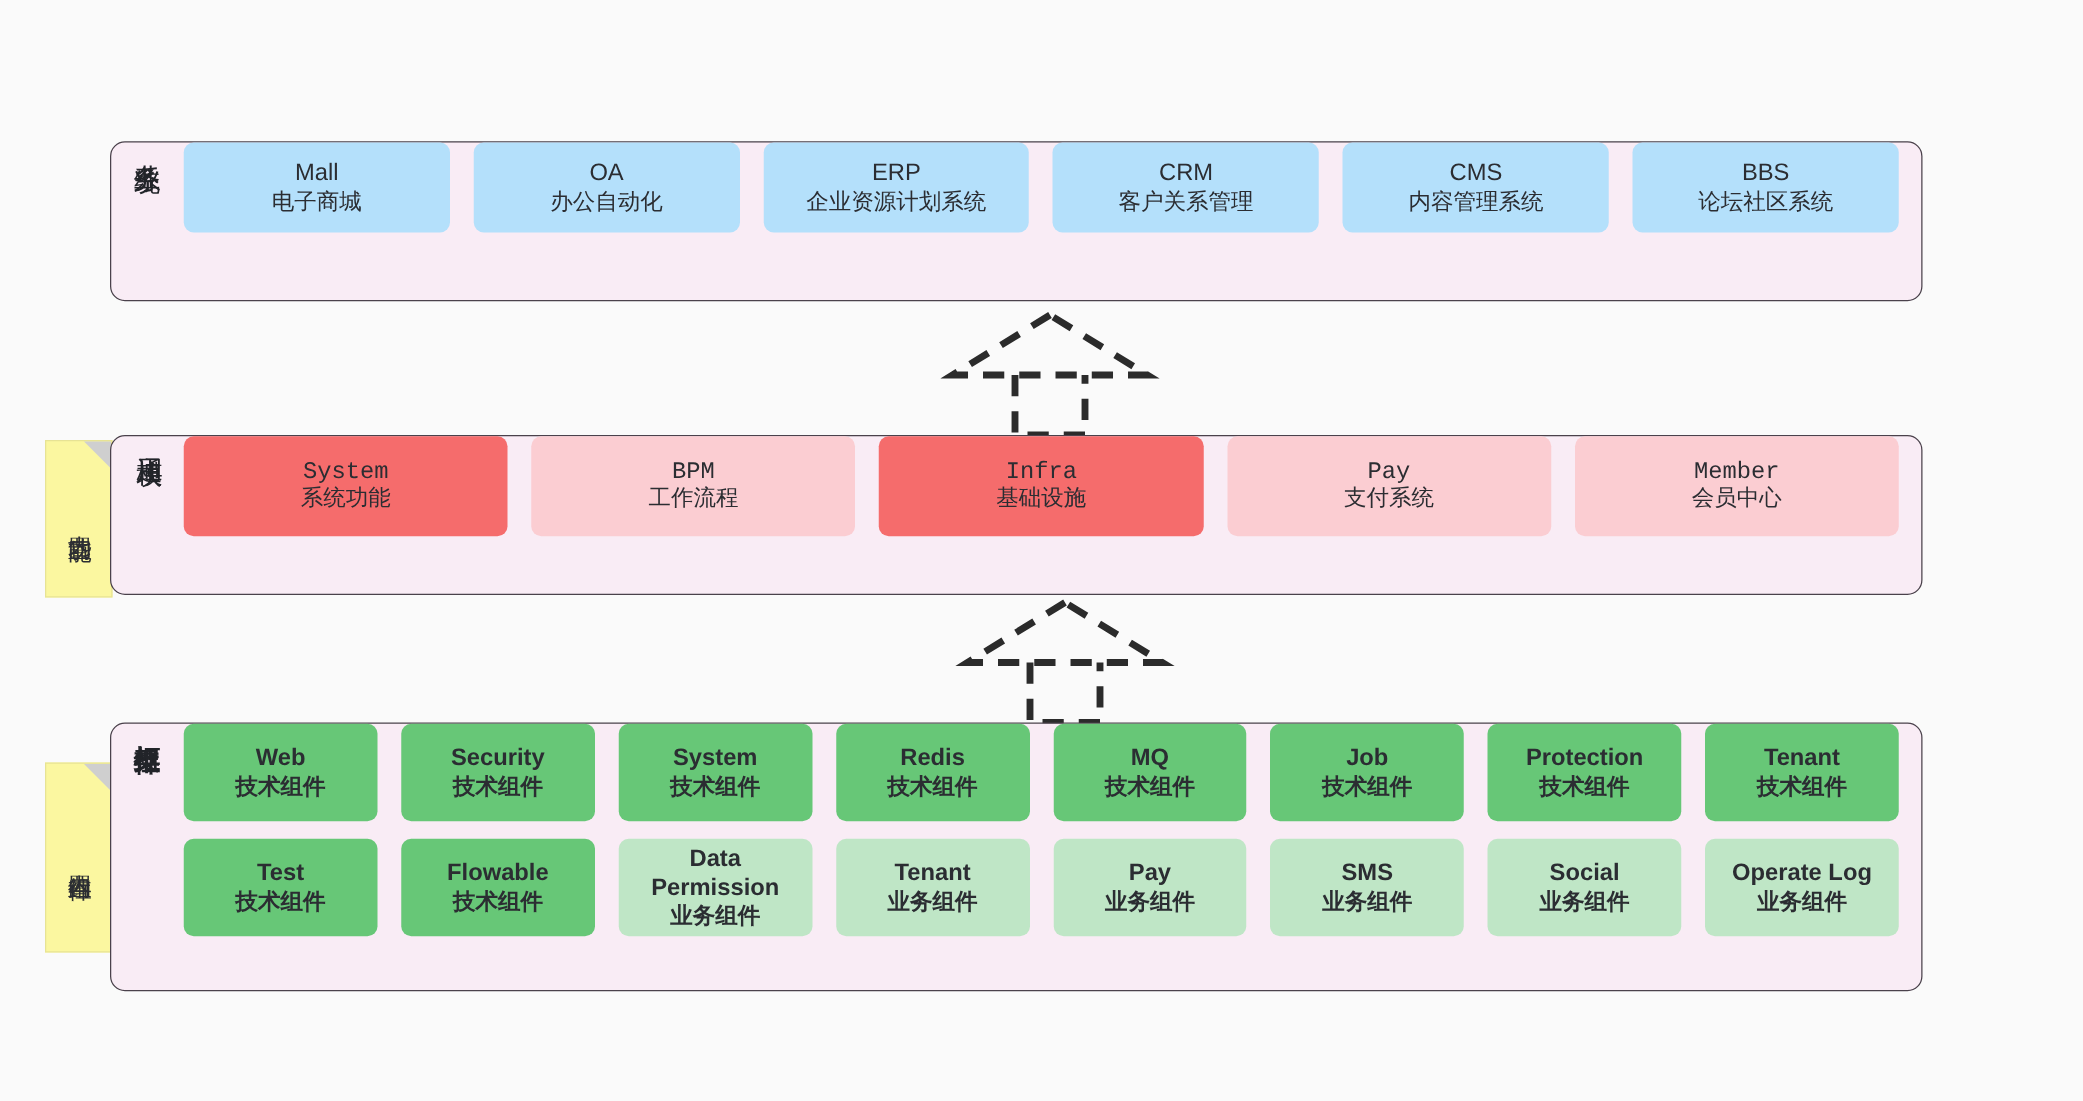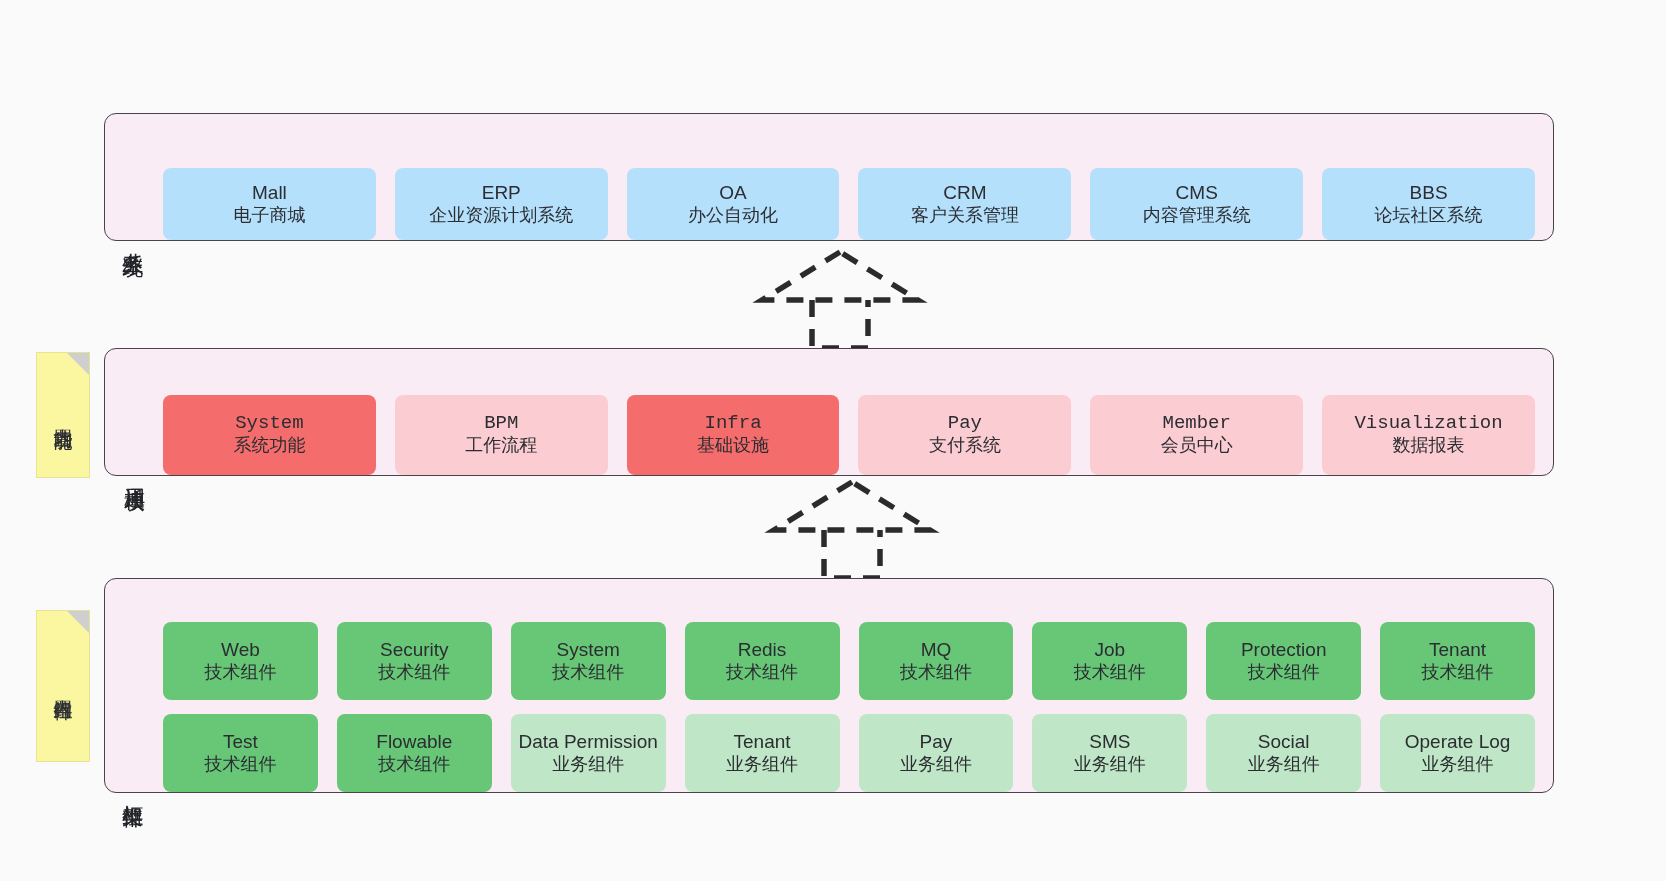--- a/index.html
+++ b/index.html
@@ -22,22 +22,21 @@
   }
 
   
   .layer {
     position: absolute;
     box-sizing: border-box;
     background: #f9ecf5;
     border: 1.6px solid #4a414b;
     border-radius: 12px;
     display: flex;
-    align-items: flex-end;
-    margin-left: 16px;
+    align-items: flex-start;
   }
 
   .layer-title {
     flex: 0 0 auto;
     width: 40px;
     display: flex;
     align-items: center;
     justify-content: center;
     font-size: 21px;
     line-height: 1.12;
@@ -89,21 +88,21 @@
   
   .c-blue        { background: #b4e0fb; color: #2b2d32; }
   .c-red-strong  { background: #f56c6c; color: #2b2d32; }
   .c-red-soft    { background: #fbcdd2; color: #2b2d32; }
   .c-green-strong{ background: #67c777; color: #2b2d32; }
   .c-green-soft  { background: #bfe6c6; color: #2b2d32; }
 
   
   #layer-business  { left: 88px;  top: 113px; width: 1450px; height: 128px; }
   #layer-common    { left: 88px;  top: 348px; width: 1450px; height: 128px; font-family: Liberation Mono, monospace; }
-  #layer-framework { left: 88px;  top: 578px; width: 1450px; height: 215px; }
+  #layer-framework { left: 88px;  top: 578px; width: 1450px; height: 215px; font-weight: bold; }
 
   #layer-business  .row { height: 72px; }
   #layer-common    .row { height: 80px; }
   #layer-framework .row { height: 78px; }
 
   
   .sticky {
     position: absolute;
     box-sizing: border-box;
     background: #fbf7a0;
@@ -160,26 +159,26 @@
 
   <div class="layer" id="layer-business">
     <div class="layer-title">业务系统</div>
     <div class="layer-body">
       <div class="row">
         <div class="card c-blue">
           <span class="en">Mall</span>
           <span class="cn">电子商城</span>
         </div>
         <div class="card c-blue">
+          <span class="en">OA</span>
+          <span class="cn">办公自动化</span>
+        </div>
+        <div class="card c-blue">
           <span class="en">ERP</span>
           <span class="cn">企业资源计划系统</span>
-        </div>
-        <div class="card c-blue">
-          <span class="en">OA</span>
-          <span class="cn">办公自动化</span>
         </div>
         <div class="card c-blue">
           <span class="en">CRM</span>
           <span class="cn">客户关系管理</span>
         </div>
         <div class="card c-blue">
           <span class="en">CMS</span>
           <span class="cn">内容管理系统</span>
         </div>
         <div class="card c-blue">
@@ -217,24 +216,20 @@
           <span class="cn">基础设施</span>
         </div>
         <div class="card c-red-soft">
           <span class="en">Pay</span>
           <span class="cn">支付系统</span>
         </div>
         <div class="card c-red-soft">
           <span class="en">Member</span>
           <span class="cn">会员中心</span>
         </div>
-        <div class="card c-red-soft">
-          <span class="en">Visualization</span>
-          <span class="cn">数据报表</span>
-        </div>
       </div>
     </div>
   </div>
 
   <div class="arrow" id="arrow-realize">
     <svg width="180" height="108" viewBox="0 0 180 108">
       <path d="M90 4 L12 52 L168 52 Z" fill="none" stroke="#2b2b2b" stroke-width="5.5" stroke-dasharray="17 12" stroke-linecap="butt"></path>
       <path d="M62 52 L62 100 L118 100 L118 52" fill="none" stroke="#2b2b2b" stroke-width="5.5" stroke-dasharray="17 12" stroke-linecap="butt"></path>
     </svg>
     <span class="arrow-label">实现</span>

